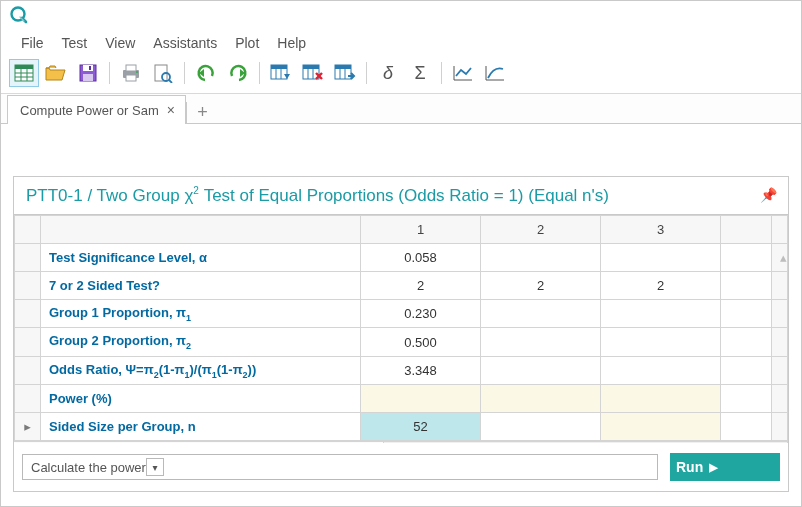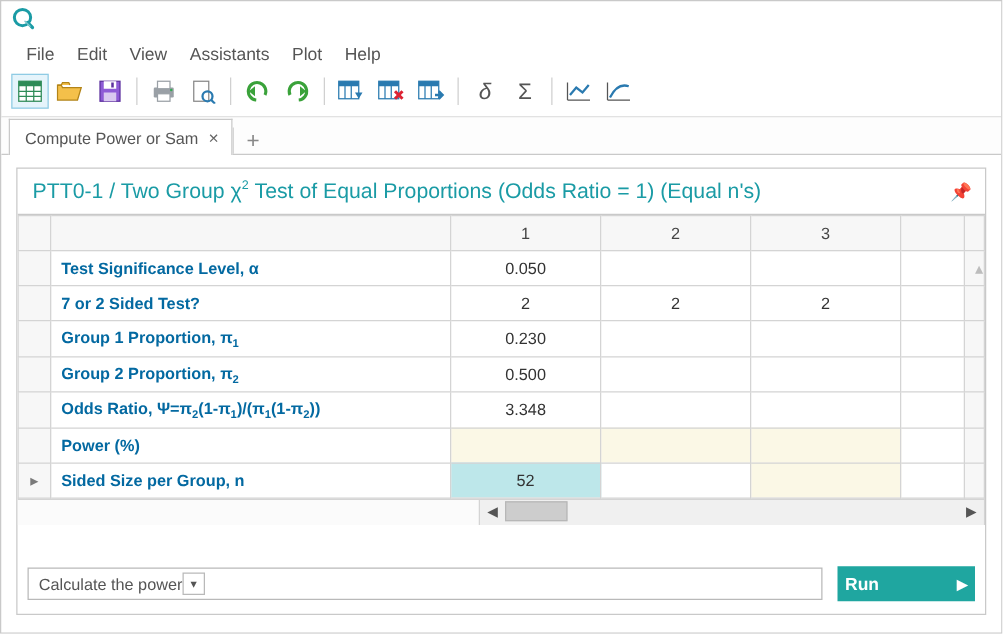--- a/index.html
+++ b/index.html
@@ -105,20 +105,21 @@
     display: flex;
     flex-direction: column;
     overflow: hidden;
   }
   .section-frame {
     flex: 1;
     border: 1px solid #c9c9c9;
     display: flex;
     flex-direction: column;
     overflow: hidden;
+    margin-top: 42px;
   }
   .section-header {
     display: flex;
     align-items: center;
     justify-content: space-between;
     padding: 8px 10px 8px 12px;
     color: #1a9ba5;
     font-size: 17px;
     border-bottom: 1px solid #c9c9c9;
   }
@@ -220,21 +221,21 @@
     border:1px solid #b9b9b9;
     display:flex; align-items:center; justify-content:center;
     font-size:10px;
     color:#555;
   }
   .run-btn {
     width: 110px; height: 28px;
     background: #1fa6a0;
     color: #fff;
     font-weight:600;
-    display:flex; align-items:center; justify-content:space-between;
+    display:flex; align-items:center; justify-content:flex-start;
     gap:6px;
     border:none;
     font-size:14px;
   }
   .run-btn .tri { font-size:11px; }
   .vscroll-caret { color:#bdbdbd; font-size:10px; text-align:center; }
 </style>
 </head>
 <body>
 
@@ -245,21 +246,21 @@
       <svg width="20" height="20" viewBox="0 0 20 20">
         <circle cx="9" cy="9" r="6.5" fill="none" stroke="#1a9ba5" stroke-width="2.4"></circle>
         <path d="M13 13 L17 17" stroke="#1a9ba5" stroke-width="2.6" stroke-linecap="round"></path>
         <path d="M11 12 L15 16" stroke="#7fc6cb" stroke-width="1.2" stroke-linecap="round"></path>
       </svg>
     </span>
   </div>
 
   <div class="menubar">
     <div class="menu-item">File</div>
-    <div class="menu-item">Edit</div>
+    <div class="menu-item">Test</div>
     <div class="menu-item">View</div>
     <div class="menu-item">Assistants</div>
     <div class="menu-item">Plot</div>
     <div class="menu-item">Help</div>
   </div>
 
   <div class="toolbar">
     <div class="tb-btn active">
       <svg width="20" height="18" viewBox="0 0 20 18">
           <rect x="1" y="1" width="18" height="16" fill="#fff" stroke="#2e8b57"></rect>
@@ -403,21 +404,21 @@
               <th>2</th>
               <th>3</th>
               <th></th>
               <th class="col-scroll"></th>
             </tr>
           </thead>
           <tbody id="grid-body">
               <tr>
                 <td class="row-indicator"></td>
                 <td class="rowlabel">Test Significance Level, α</td>
-                <td class="num">0.050</td>
+                <td class="num">0.058</td>
                 <td class="num"></td>
                 <td class="num"></td>
                 <td></td>
                 <td class="col-scroll vscroll-caret">▴</td>
               </tr>
               <tr>
                 <td class="row-indicator"></td>
                 <td class="rowlabel">7 or 2 Sided Test?</td>
                 <td class="num">2</td>
                 <td class="num">2</td>

